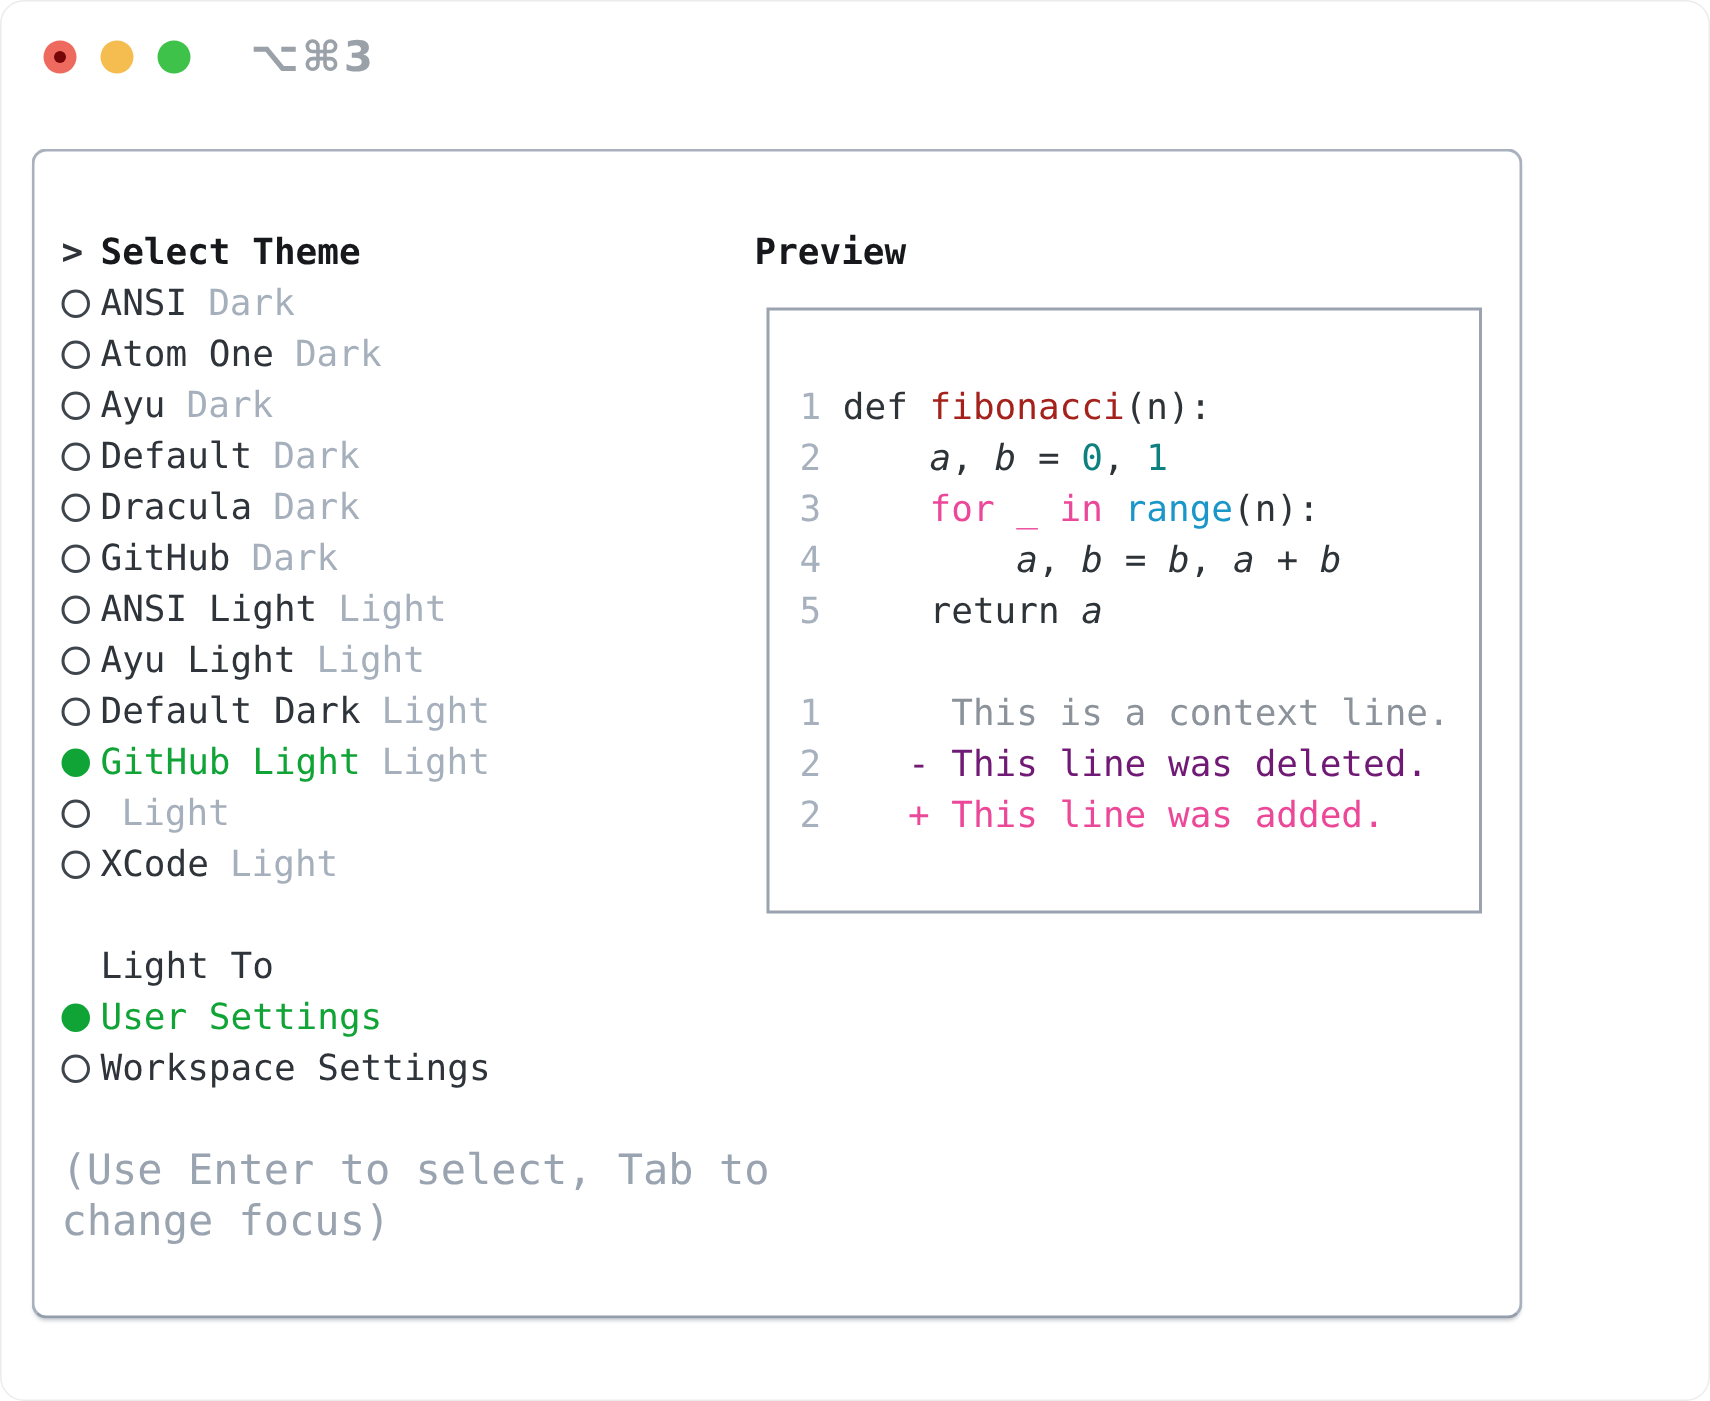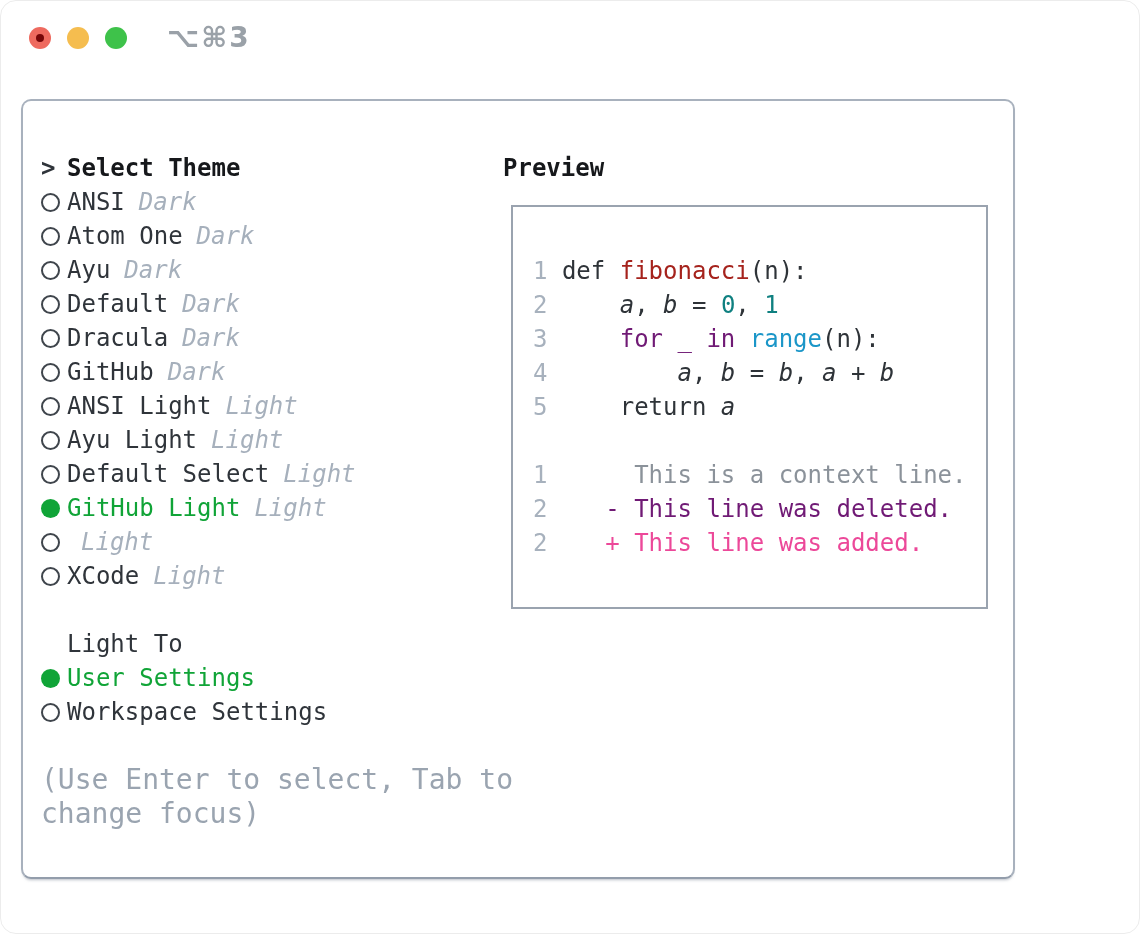--- a/index.html
+++ b/index.html
@@ -33,21 +33,21 @@
     box-shadow:0 3px 3px -2px rgba(125,135,150,.55);
   }
   .col-left { position:absolute; left:18px; top:50px; width:450px; }
   .row { display:flex; align-items:center; height:34px; font-size:24px;
          color:var(--text_dark); white-space:pre; }
   .slot { display:inline-flex; width:26px; flex:0 0 26px; align-items:center; }
   .prompt { font-weight:700; color:var(--text_dark); }
   .hdr { font-weight:700; color:#16181b; }
   .ring { width:19px; height:19px; border-radius:50%; border:2.5px solid #3f454c; }
   .dot-filled { width:19px; height:19px; border-radius:50%; background:var(--accent_green); }
-  .variant { color:var(--text_muted); margin-left:14px;font-style:italic; }
+  .variant { color:var(--text_muted); margin-left:14px; }
   .selected { color:var(--accent_green); }
   .gap { height:34px; }
   .help-line { height:34px; font-size:28px; line-height:34px; color:var(--help); white-space:pre; }
   
   .preview-hdr { position:absolute; left:480px; top:50px; height:34px; line-height:34px;
                  font-size:24px; font-weight:700; color:#16181b; }
   .preview-box {
     position:absolute; left:488px; top:104px; width:477px; height:404px;
     border:2px solid var(--box_border); background:#fff; overflow:hidden;
     padding:47px 0 0 20px;
@@ -75,21 +75,21 @@
       </div>
       <div id="themeRows">
           <div class="row"><span class="slot"><span class="ring"></span></span><span>ANSI</span><span class="variant">Dark</span></div>
           <div class="row"><span class="slot"><span class="ring"></span></span><span>Atom One</span><span class="variant">Dark</span></div>
           <div class="row"><span class="slot"><span class="ring"></span></span><span>Ayu</span><span class="variant">Dark</span></div>
           <div class="row"><span class="slot"><span class="ring"></span></span><span>Default</span><span class="variant">Dark</span></div>
           <div class="row"><span class="slot"><span class="ring"></span></span><span>Dracula</span><span class="variant">Dark</span></div>
           <div class="row"><span class="slot"><span class="ring"></span></span><span>GitHub</span><span class="variant">Dark</span></div>
           <div class="row"><span class="slot"><span class="ring"></span></span><span>ANSI Light</span><span class="variant">Light</span></div>
           <div class="row"><span class="slot"><span class="ring"></span></span><span>Ayu Light</span><span class="variant">Light</span></div>
-          <div class="row"><span class="slot"><span class="ring"></span></span><span>Default Select</span><span class="variant">Light</span></div>
+          <div class="row"><span class="slot"><span class="ring"></span></span><span>Default Dark</span><span class="variant">Light</span></div>
           <div class="row"><span class="slot"><span class="dot-filled"></span></span><span class="selected">GitHub Light</span><span class="variant">Light</span></div>
           <div class="row"><span class="slot"><span class="ring"></span></span><span class="variant">Light</span></div>
           <div class="row"><span class="slot"><span class="ring"></span></span><span>XCode</span><span class="variant">Light</span></div>
         </div>
       <div class="gap"></div>
       <div class="row">
         <span class="slot"></span>
         <span>Light To</span>
       </div>
       <div id="applyRows">
@@ -100,21 +100,21 @@
       <div id="helpLines">
           <div class="help-line">(Use Enter to select, Tab to</div>
           <div class="help-line">change focus)</div>
         </div>
     </div>
 
     <div class="preview-hdr">Preview</div>
     <div class="preview-box" id="previewBox">
         <div class="code-line"><span style="color: rgb(167, 177, 189);">1 </span><span style="color: rgb(46, 51, 56);">def </span><span style="color: rgb(165, 34, 28);">fibonacci</span><span style="color: rgb(46, 51, 56);">(n):</span></div>
         <div class="code-line"><span style="color: rgb(167, 177, 189);">2 </span><span style="color: rgb(46, 51, 56);">    </span><span style="color: rgb(46, 51, 56); font-style: italic;">a</span><span style="color: rgb(46, 51, 56);">, </span><span style="color: rgb(46, 51, 56); font-style: italic;">b</span><span style="color: rgb(46, 51, 56);"> = </span><span style="color: rgb(15, 128, 128);">0</span><span style="color: rgb(46, 51, 56);">, </span><span style="color: rgb(15, 128, 128);">1</span></div>
-        <div class="code-line"><span style="color: rgb(167, 177, 189);">3 </span><span style="color: #701a75;">    for _ in </span><span style="color: rgb(27, 150, 200);">range</span><span style="color: rgb(46, 51, 56);">(n):</span></div>
+        <div class="code-line"><span style="color: rgb(167, 177, 189);">3 </span><span style="color: #ec4899;">    for _ in </span><span style="color: rgb(27, 150, 200);">range</span><span style="color: rgb(46, 51, 56);">(n):</span></div>
         <div class="code-line"><span style="color: rgb(167, 177, 189);">4 </span><span style="color: rgb(46, 51, 56);">        </span><span style="color: rgb(46, 51, 56); font-style: italic;">a</span><span style="color: rgb(46, 51, 56);">, </span><span style="color: rgb(46, 51, 56); font-style: italic;">b</span><span style="color: rgb(46, 51, 56);"> = </span><span style="color: rgb(46, 51, 56); font-style: italic;">b</span><span style="color: rgb(46, 51, 56);">, </span><span style="color: rgb(46, 51, 56); font-style: italic;">a</span><span style="color: rgb(46, 51, 56);"> + </span><span style="color: rgb(46, 51, 56); font-style: italic;">b</span></div>
         <div class="code-line"><span style="color: rgb(167, 177, 189);">5 </span><span style="color: rgb(46, 51, 56);">    return </span><span style="color: rgb(46, 51, 56); font-style: italic;">a</span></div>
         <div class="code-line"></div>
         <div class="code-line"><span style="color: rgb(167, 177, 189);">1</span><span style="color: rgb(139, 146, 154);">      This is a context line.</span></div>
         <div class="code-line"><span style="color: rgb(167, 177, 189);">2</span><span style="color: #701a75;">    - This line was deleted.</span></div>
         <div class="code-line"><span style="color: rgb(167, 177, 189);">2</span><span style="color: #ec4899;">    + This line was added.</span></div>
       </div>
   </div>
 </div>
 

